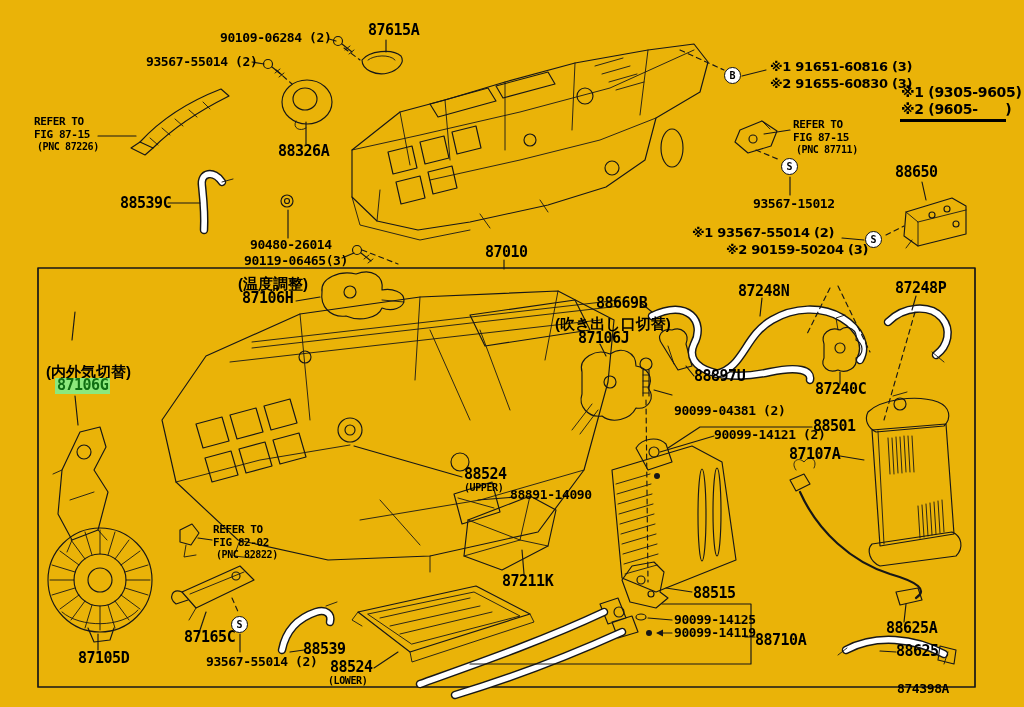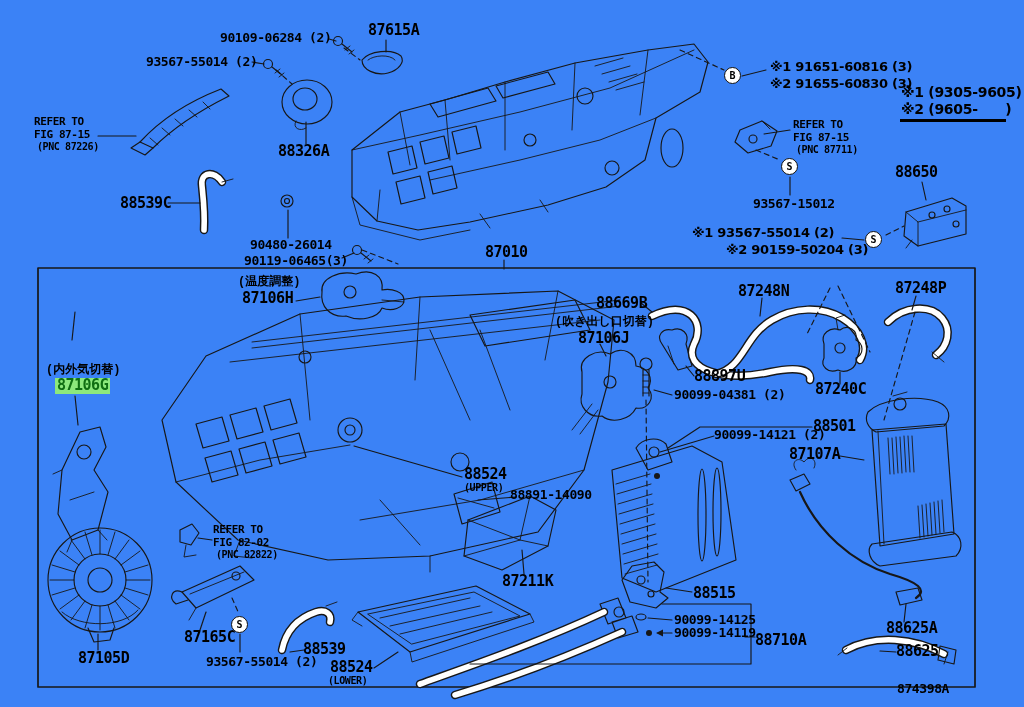--- a/index.html
+++ b/index.html
@@ -1,32 +1,32 @@
 <!DOCTYPE html>
 <html><head>
 <meta charset="utf-8">
 <style>
   html,body { margin:0; padding:0; background:#fff; }
-  .canvas { position:relative; width:1024px; height:707px; background:#3b82f6; overflow:hidden;
+  .canvas { position:relative; width:1024px; height:707px; background:#eab308; overflow:hidden;
             font-family:"DejaVu Sans Mono", monospace; color:#000; }
   svg.art { position:absolute; left:0; top:0; }
   .art * { fill:none; stroke:#171717; stroke-width:1.15; stroke-linecap:round; stroke-linejoin:round; }
   .art .border { stroke-width:1.7; }
   .art .thin  { stroke-width:0.9; }
   .art .tube  { stroke-width:8.5; }
   .art .tubein{ stroke:#ffffff; stroke-width:5.6; }
   .art .wire  { stroke-width:2.2; }
   .art .dash  { stroke-dasharray:5 4; }
   .art .solid-fill { fill:#171717; stroke:none; }
   .lbl { position:absolute; white-space:pre; font-weight:bold; line-height:1.05; }
   .md  { font-size:13px; letter-spacing:-0.4px; }
   .big { font-size:15px; letter-spacing:-0.5px; }
   .sm  { font-size:11px; letter-spacing:-0.4px;text-align:right; }
   .xs  { font-size:10px; letter-spacing:-0.4px; }
-  .jp  { font-size:12px; font-family:Liberation Mono, monospace; }
+  .jp  { font-size:15px; font-family:Liberation Sans, sans-serif; }
   .note{ font-size:13px; font-family:"DejaVu Sans", sans-serif; letter-spacing:-0.3px; }
   .note14 { font-size:14px; font-family:"DejaVu Sans", sans-serif; letter-spacing:-0.3px; }
   .hl  { background:#8ce87c; color:#0f6e12; padding:0 2px; }
   .circ{ position:absolute; width:17px; height:17px; border:1.7px solid #111; border-radius:50%;
          font:bold 10px "DejaVu Sans Mono", monospace; display:flex; align-items:center;
          justify-content:center; background:#fff; box-sizing:border-box; }
   .bar { position:absolute; background:#000; }
 </style>
 </head>
 <body>
@@ -351,21 +351,21 @@
   <div class="circ" style="left:865px;top:231px">S</div>
 
   <div class="lbl jp" style="left:238px;top:276px">(温度調整)</div>
   <div class="lbl big" style="left:242px;top:291px">87106H</div>
   <div class="lbl big" style="left:596px;top:296px">88669B</div>
   <div class="lbl jp" style="left:555px;top:316px">(吹き出し口切替)</div>
   <div class="lbl big" style="left:578px;top:331px">87106J</div>
   <div class="lbl big" style="left:738px;top:284px">87248N</div>
   <div class="lbl big" style="left:895px;top:281px">87248P</div>
   <div class="lbl big" style="left:694px;top:369px">88897U</div>
-  <div class="lbl md" style="left:674px;top:388px">90099-04381 (2)</div>
+  <div class="lbl md" style="left:674px;top:404px">90099-04381 (2)</div>
   <div class="lbl big" style="left:815px;top:382px">87240C</div>
 
   <div class="lbl jp" style="left:46px;top:364px">(内外気切替)</div>
   <div class="lbl big hl" style="left:55px;top:378px">87106G</div>
 
   <div class="lbl big" style="left:813px;top:419px">88501</div>
   <div class="lbl md" style="left:714px;top:428px">90099-14121 (2)</div>
   <div class="lbl big" style="left:789px;top:447px">87107A</div>
 
   <div class="lbl big" style="left:464px;top:467px">88524</div>

